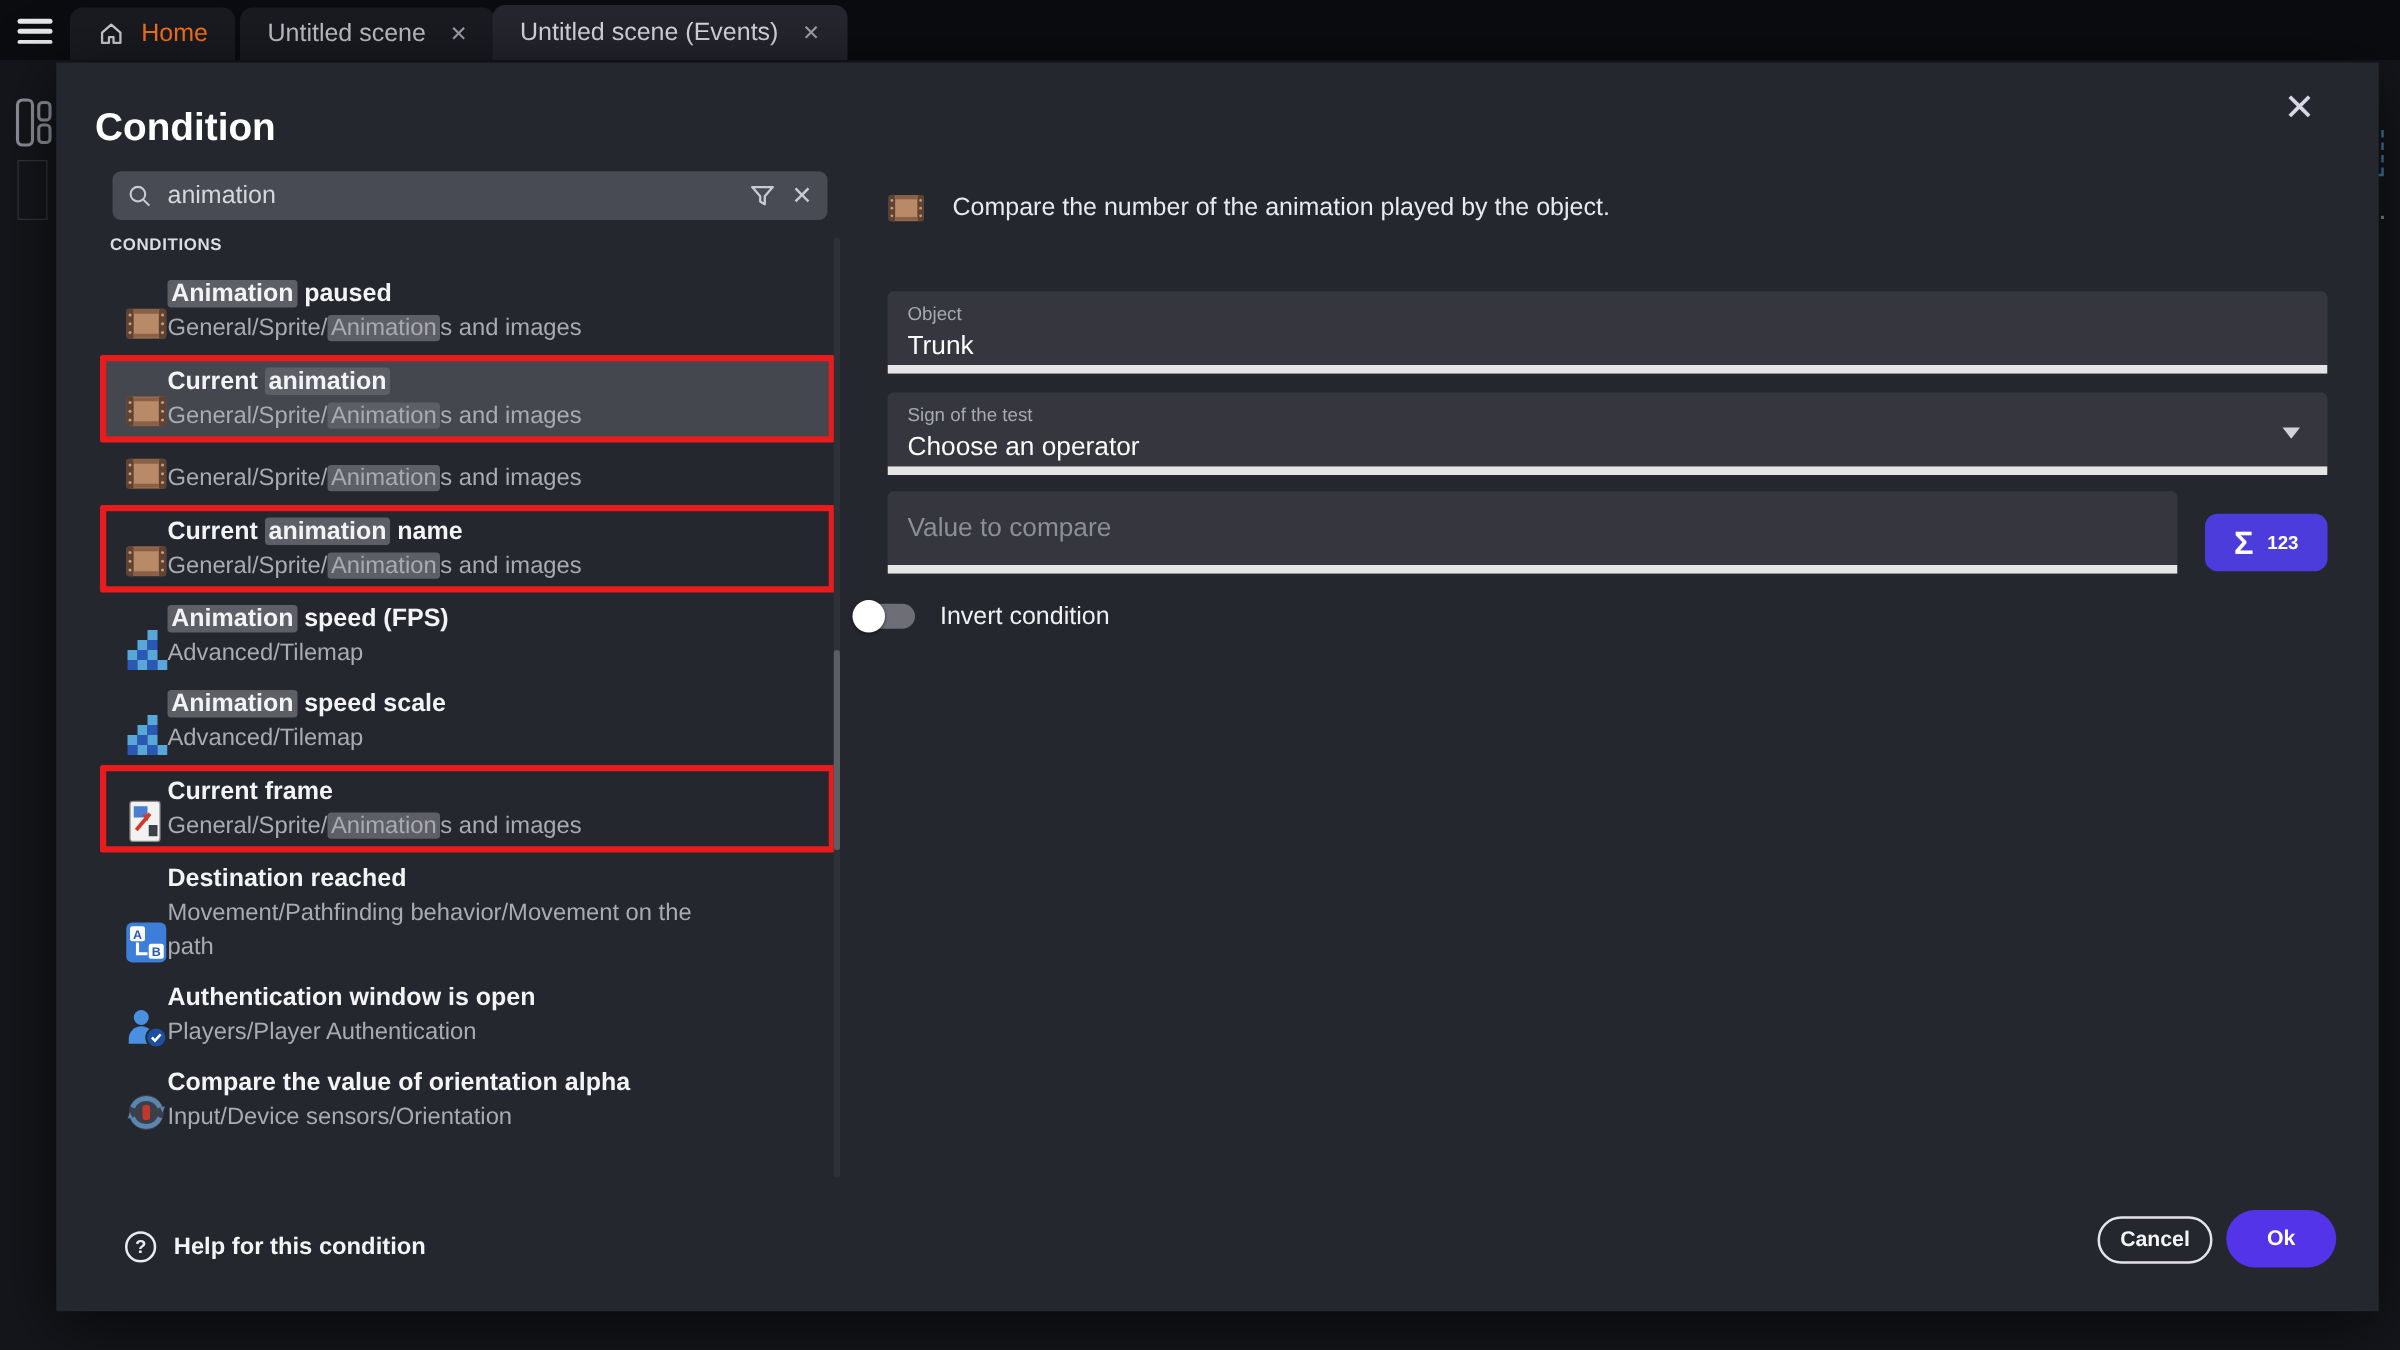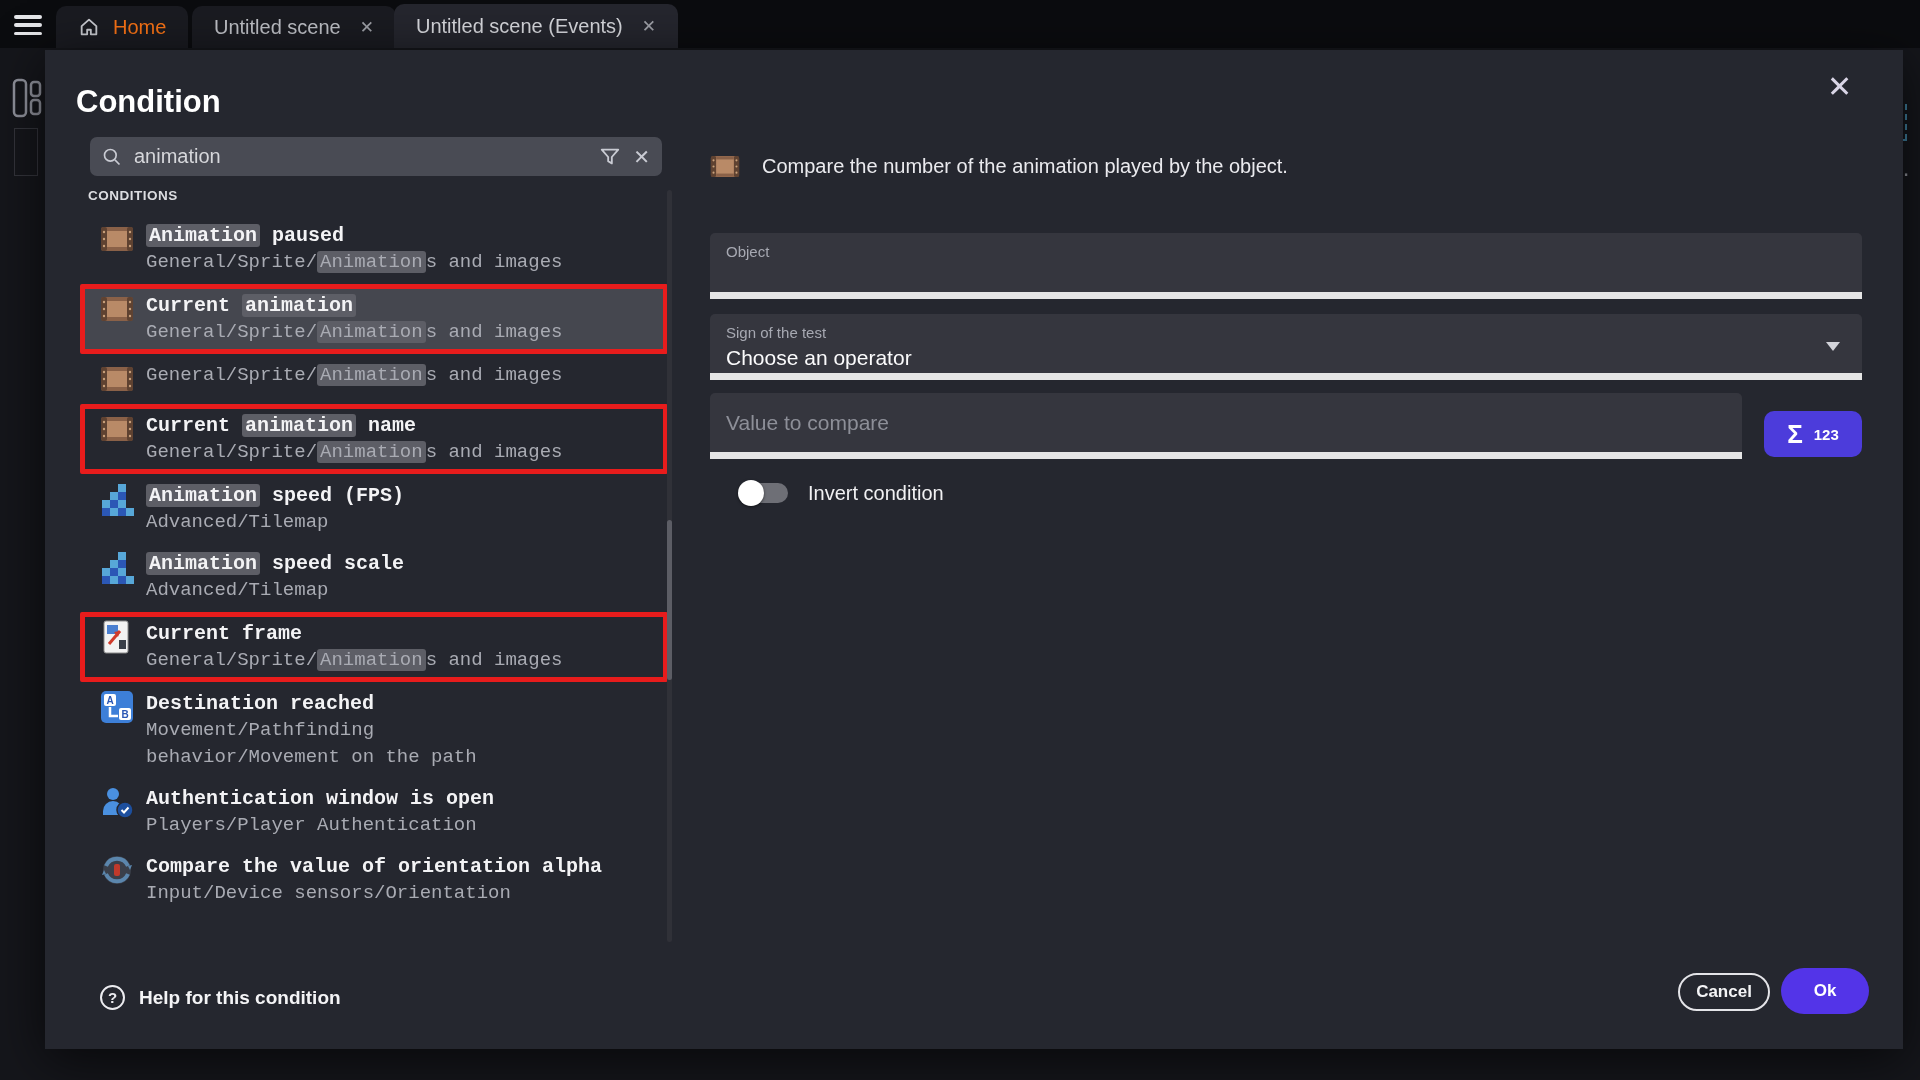--- a/index.html
+++ b/index.html
@@ -31,21 +31,21 @@
 
   
   .searchbar { position:absolute; left:45px; top:87px; width:572px; height:39px; background:#494b54; border-radius:7px; display:flex; align-items:center; padding:0 12px; gap:12px; }
   .searchbar input { flex:1; background:transparent; border:none; outline:none; font-size:20px; color:#d6d7db; font-family:"Liberation Sans",sans-serif; }
   .sb-ico { flex:none; display:flex; align-items:center; }
   .sb-x { flex:none; color:#c9cbd3; font-size:20px; cursor:pointer; }
 
   
   .list { position:absolute; left:31px; top:138px; width:592px; height:758px; overflow:hidden; }
   .list-header { margin:0 0 12px 12px; font-size:13.5px; font-weight:700; letter-spacing:.5px; color:#dcdde1; }
-  .item { display:flex; align-items:flex-start; gap:12px; padding:7px 10px 7px 24px; cursor:pointer;font-family:Liberation Mono, monospace; }
+  .item { display:flex; align-items:flex-end; padding:7px 10px 7px 24px; cursor:pointer; }
   .item .licon { width:34px; height:34px; flex:none; }
   .txt { display:block; min-width:0; }
   .t { display:block; font-size:20px; font-weight:700; color:#f3f3f5; line-height:27px; }
   .s { display:block; font-size:19px; color:#a9abb3; line-height:27px; max-width:440px; }
   .hl { background:#5d5e66; border-radius:3px; padding:0 3px; }
   .hl:empty { display:none; }
   .item.sel { background:#45474f; }
   .item.red { border:5px solid #e81c1c; border-radius:2px; margin:1px 0 1px 4px; padding:3px 10px 3px 15px; }
   .fade { position:absolute; left:31px; top:872px; width:592px; height:26px; background:linear-gradient(to bottom, rgba(37,39,47,0), #25272f); pointer-events:none; }
   .sb-track { position:absolute; left:622px; top:140px; width:5px; height:752px; background:#303138; border-radius:3px; }
@@ -59,21 +59,21 @@
   .f-sign { left:665px; top:264px; width:1152px; height:66px; cursor:pointer; }
   .f-label { font-size:15px; color:#a7a9b2; }
   .f-value { font-size:21px; color:#fbfbfc; margin-top:5px; }
   .f-arrow { position:absolute; right:22px; top:28px; width:0; height:0; border-left:7px solid transparent; border-right:7px solid transparent; border-top:9px solid #d2d3d9; }
   .f-input { left:665px; top:343px; width:1032px; height:66px; display:flex; align-items:center; padding:0 16px; }
   .f-input input { width:100%; background:transparent; border:none; outline:none; font-size:21px; color:#d6d7db; font-family:"Liberation Sans",sans-serif; }
   .f-input input::placeholder { color:#8d8f98; opacity:1; }
   .sigma-btn { position:absolute; left:1719px; top:361px; width:98px; height:46px; border-radius:10px; background:#4c3cdb; display:flex; align-items:center; justify-content:center; gap:11px; cursor:pointer; }
   .sigma-btn .sg { color:#ffffff; font-size:26px; font-weight:700; }
   .sigma-btn .bd { color:#ffffff; font-size:15px; font-weight:700; }
-  .invert-row { position:absolute; left:693px; top:428px; display:flex; align-items:center; gap:18px; }
+  .invert-row { position:absolute; left:637px; top:428px; display:flex; align-items:center; gap:18px; }
   .toggle { position:relative; width:52px; height:30px; cursor:pointer; flex:none; }
   .tg-track { position:absolute; left:4px; top:5px; width:46px; height:20px; background:#6e6f76; border-radius:11px; }
   .tg-knob { position:absolute; left:0; top:2px; width:26px; height:26px; background:#ffffff; border-radius:50%; box-shadow:0 1px 3px rgba(0,0,0,.5); }
   .invert-label { font-size:20px; color:#f1f1f3; }
 
   
   .footer-help { position:absolute; left:55px; top:935px; display:flex; align-items:center; gap:14px; cursor:pointer; }
   .help-circle { width:25px; height:25px; border:2px solid #ececf0; border-radius:50%; color:#ececf0; font-size:15px; font-weight:700; display:flex; align-items:center; justify-content:center; }
   .help-label { font-size:19px; font-weight:700; color:#f4f4f6; }
   .btn-cancel { position:absolute; left:1633px; top:923px; width:92px; height:38px; border-radius:20px; border:2px solid #e4e4e8; background:transparent; color:#f4f4f6; font-size:17px; font-weight:700; font-family:"Liberation Sans",sans-serif; cursor:pointer; }
@@ -313,20 +313,21 @@
 
   <div class="desc-row">
     <svg width="30" height="23" viewBox="0 0 34 26">
         <use href="#i-film"></use>
       </svg>
     <span class="t-desc">Compare the number of the animation played by the object.</span>
   </div>
 
   <div class="field f-object">
     <div class="f-label">Object</div>
+    <div class="f-value">Trunk</div>
   </div>
 
   <div class="field f-sign">
     <div class="f-label">Sign of the test</div>
     <div class="f-value">Choose an operator</div>
     <div class="f-arrow"></div>
   </div>
 
   <div class="field f-input">
     <input type="text" placeholder="Value to compare" style="">

